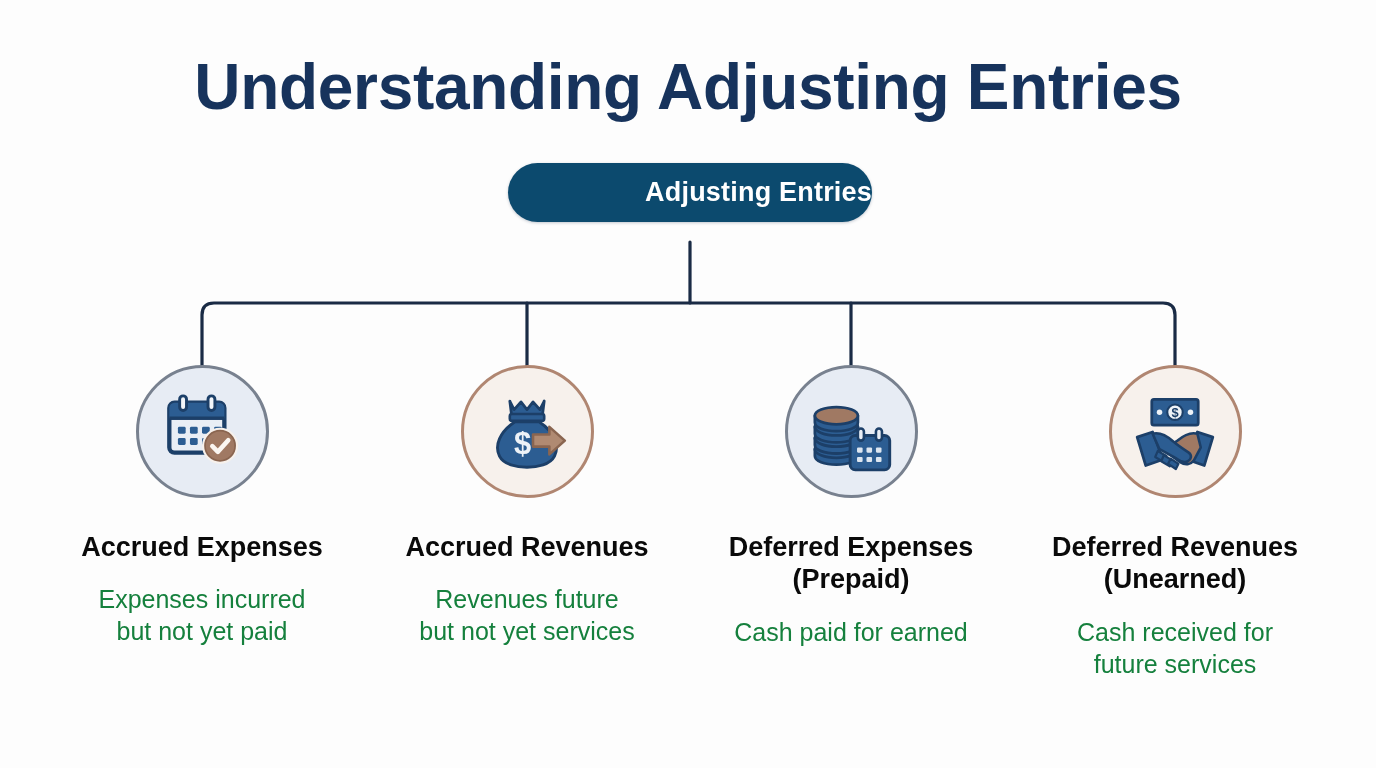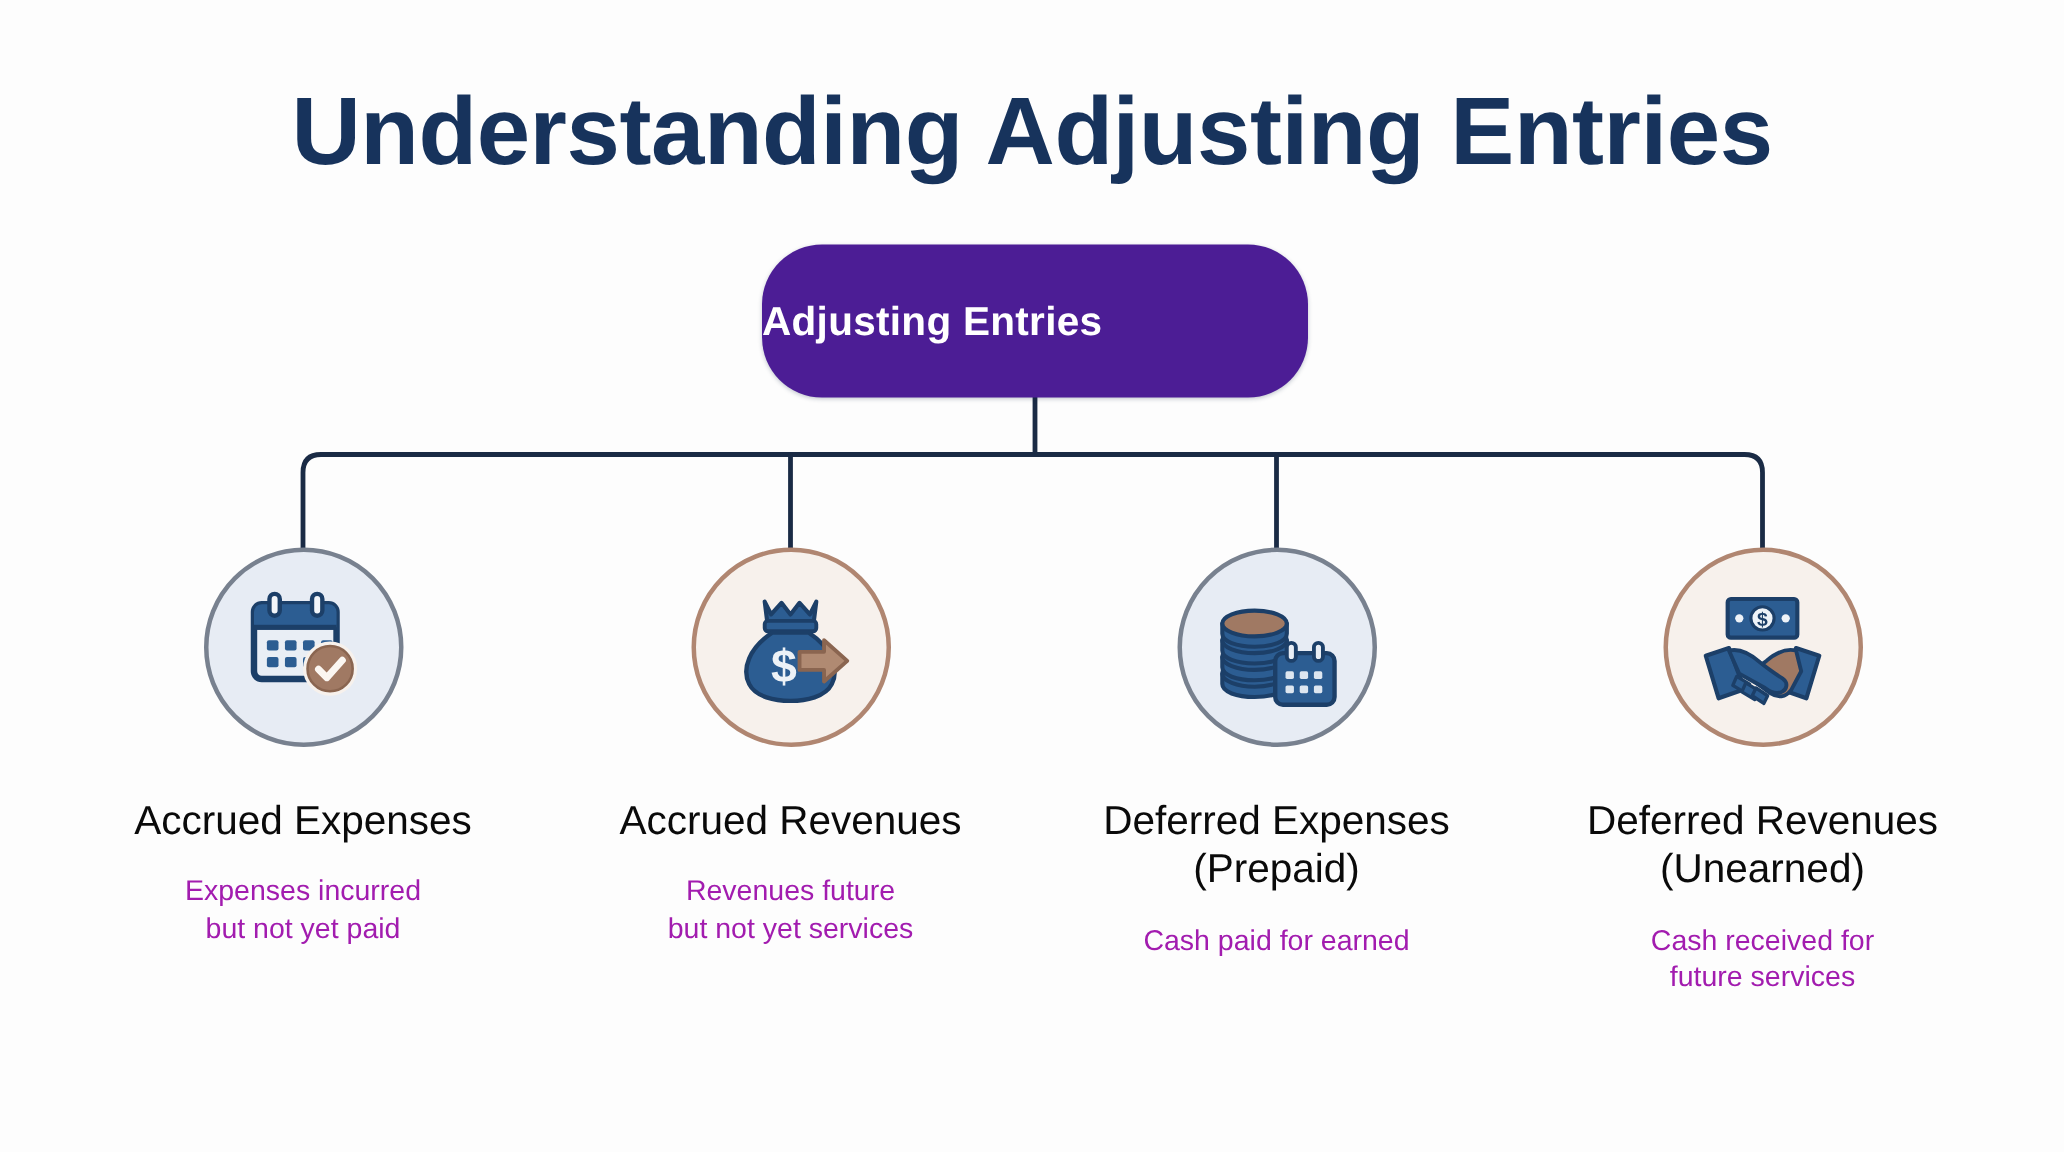--- a/index.html
+++ b/index.html
@@ -33,26 +33,26 @@
     line-height: 1.1;
     white-space: nowrap;
   }
 
   
   #root-node {
     position: absolute;
     left: 508px;
     top: 163px;
     width: 364px;
-    height: 102px;
+    height: 59px;
     border-radius: 40px;
-    background: #4c1d95;
+    background: #0c4a6e;
     display: flex;
     align-items: center;
-    justify-content: flex-start;
+    justify-content: flex-end;
     box-shadow: 0 1px 3px rgba(20,40,70,0.25);
   }
   #root-node .root-label {
     color: #ffffff;
     font-size: 27px;
     font-weight: 700;
     letter-spacing: 0.2px;
     white-space: nowrap;
   }
 
@@ -93,31 +93,31 @@
   }
   .icon-circle.tan {
     background: #f7f1ec;
     border: 3px solid #b08671;
   }
   .icon-circle svg { display: block; }
 
   .branch-title {
     margin-top: 34px;
     font-size: 27px;
-    font-weight: 400;
+    font-weight: 700;
     color: #0a0a0a;
     text-align: center;
     line-height: 1.18;
     width: 320px;
   }
   .branch-desc {
     margin-top: 19px;
-    font-size: 19px;
+    font-size: 25px;
     font-weight: 400;
-    color: #a21caf;
+    color: #15803d;
     text-align: center;
     line-height: 1.3;
     width: 300px;
   }
   .branch-desc.tight { margin-top: 20px; }
 </style>
 </head>
 <body>
 
 <div id="canvas">

